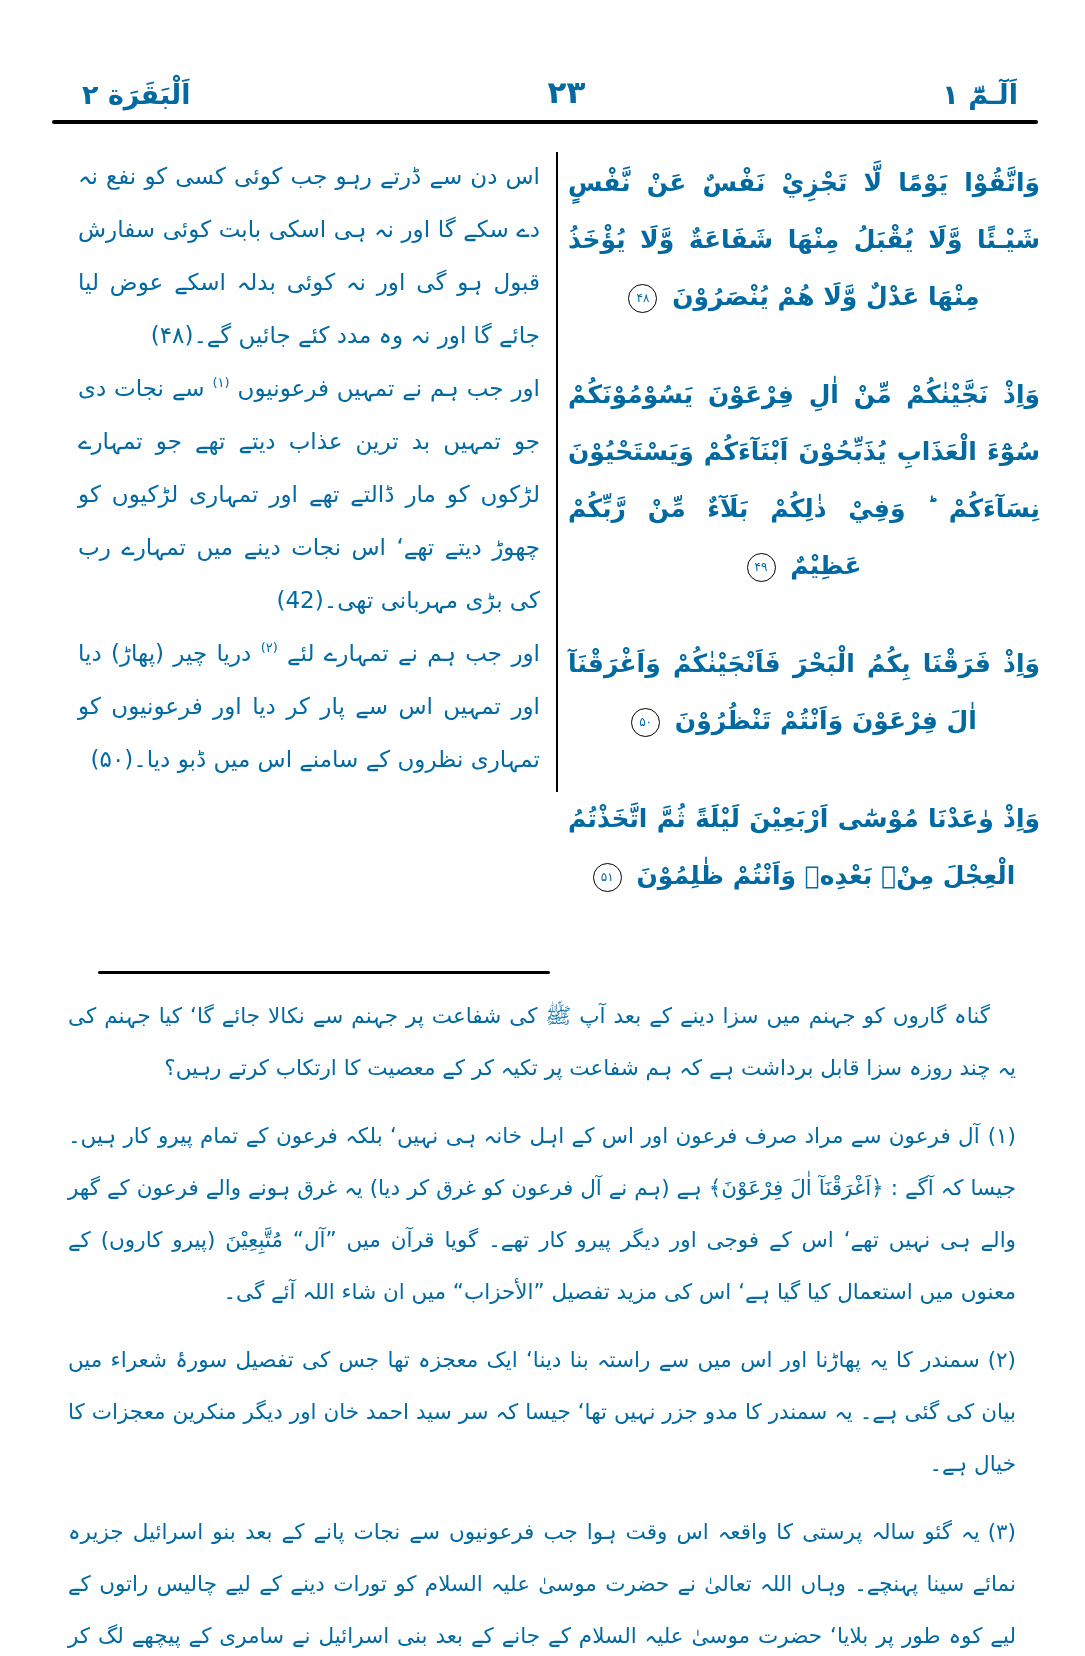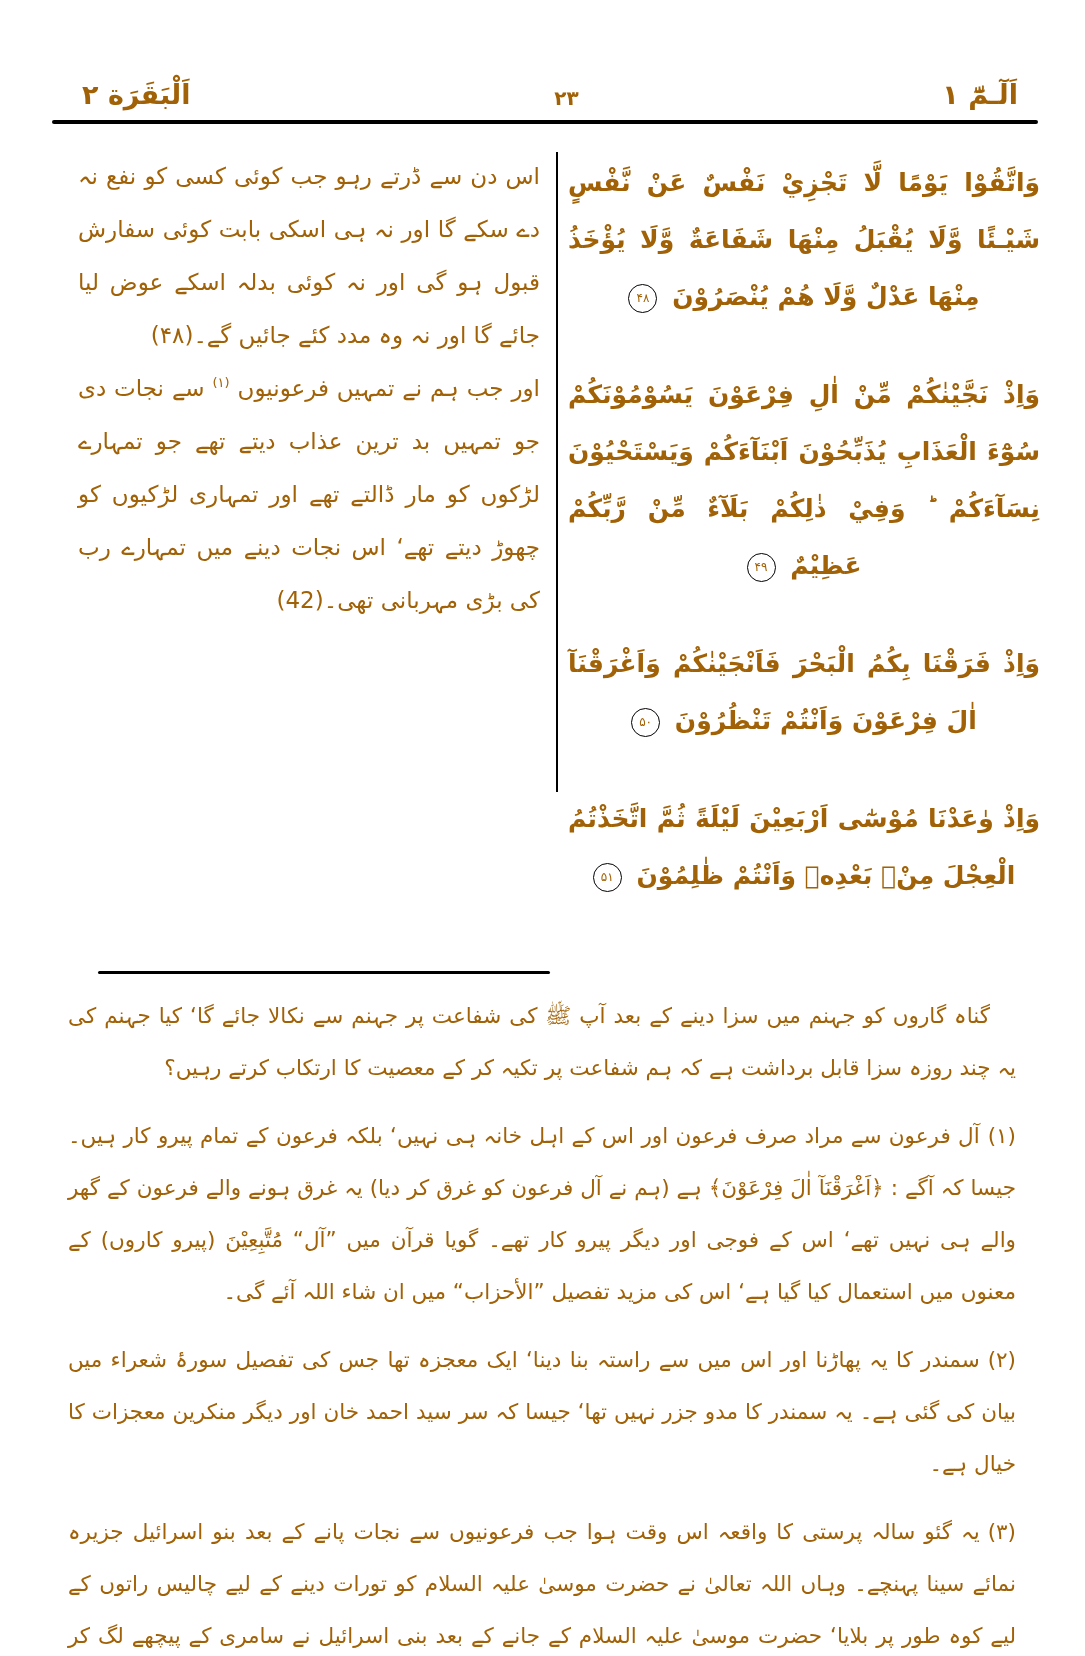--- a/index.html
+++ b/index.html
@@ -2,38 +2,38 @@
 <html><head>
 <meta charset="utf-8">
 <style>
   html, body { margin: 0; padding: 0; background: #e8e8e4; }
   .page {
     position: relative;
     width: 1085px;
     height: 1656px;
     margin: 0 auto;
     background: #ffffff;
-    color: #a16207;
+    color: #0369a1;
     font-family: "DejaVu Sans", sans-serif;
     box-sizing: border-box;
     padding: 58px 45px 0 50px;
     overflow: hidden;
   }
 
   
   .hdr {
     display: flex;
     justify-content: space-between;
     align-items: flex-end;
     padding: 0 22px 0 32px;
     height: 52px;
     direction: ltr;
   }
   .hdr .hdr-item { font-weight: bold; font-size: 27px; direction: rtl; white-space: nowrap; }
-  .hdr .hdr-center { font-size: 20px; }
+  .hdr .hdr-center { font-size: 31px; }
   .header-rule { height: 4px; background: #000; margin: 10px 2px 0 2px; border-radius: 2px; }
 
   
   .columns { display: flex; margin-top: 26px; min-height: 655px; }
 
   .urdu-col {
     width: 462px;
     margin-left: 28px;
     direction: rtl;
     text-align: justify;
@@ -107,20 +107,21 @@
     <span class="hdr-item hdr-center">۲۳</span>
     <span class="hdr-item">اَلٓـمّٓ ۱</span>
   </header>
   <div class="header-rule"></div>
 
   <main class="columns">
 
     <section class="urdu-col">
       <p><span>اس دن سے ڈرتے رہو جب کوئی کسی کو نفع نہ دے سکے گا اور نہ ہی اسکی بابت کوئی سفارش قبول ہو گی اور نہ کوئی بدلہ اسکے عوض لیا جائے گا اور نہ وہ مدد کئے جائیں گے۔(۴۸)</span></p>
       <p><span>اور جب ہم نے تمہیں فرعونیوں </span><sup class="fnref">(۱)</sup><span> سے نجات دی جو تمہیں بد ترین عذاب دیتے تھے جو تمہارے لڑکوں کو مار ڈالتے تھے اور تمہاری لڑکیوں کو چھوڑ دیتے تھے‘ اس نجات دینے میں تمہارے رب کی بڑی مہربانی تھی۔(42)</span></p>
+      <p><span>اور جب ہم نے تمہارے لئے </span><sup class="fnref">(۲)</sup><span> دریا چیر (پھاڑ) دیا اور تمہیں اس سے پار کر دیا اور فرعونیوں کو تمہاری نظروں کے سامنے اس میں ڈبو دیا۔(۵۰)</span></p>
     </section>
 
     <div class="col-divider"></div>
 
     <section class="arabic-col">
       <p class="verse"><span>وَاتَّقُوْا يَوْمًا لَّا تَجْزِيْ نَفْسٌ عَنْ نَّفْسٍ شَيْـئًا وَّلَا يُقْبَلُ مِنْهَا شَفَاعَةٌ وَّلَا يُؤْخَذُ مِنْهَا عَدْلٌ وَّلَا هُمْ يُنْصَرُوْنَ</span> <span class="ayah-num">۴۸</span></p>
       <p class="verse"><span>وَاِذْ نَجَّيْنٰكُمْ مِّنْ اٰلِ فِرْعَوْنَ يَسُوْمُوْنَكُمْ سُوْٓءَ الْعَذَابِ يُذَبِّحُوْنَ اَبْنَآءَكُمْ وَيَسْتَحْيُوْنَ نِسَآءَكُمْ ؕ وَفِيْ ذٰلِكُمْ بَلَآءٌ مِّنْ رَّبِّكُمْ عَظِيْمٌ</span> <span class="ayah-num">۴۹</span></p>
       <p class="verse"><span>وَاِذْ فَرَقْنَا بِكُمُ الْبَحْرَ فَاَنْجَيْنٰكُمْ وَاَغْرَقْنَآ اٰلَ فِرْعَوْنَ وَاَنْتُمْ تَنْظُرُوْنَ</span> <span class="ayah-num">۵۰</span></p>
       <p class="verse"><span>وَاِذْ وٰعَدْنَا مُوْسٰٓى اَرْبَعِيْنَ لَيْلَةً ثُمَّ اتَّخَذْتُمُ الْعِجْلَ مِنْۢ بَعْدِهٖ وَاَنْتُمْ ظٰلِمُوْنَ</span> <span class="ayah-num">۵۱</span></p>
     </section>

